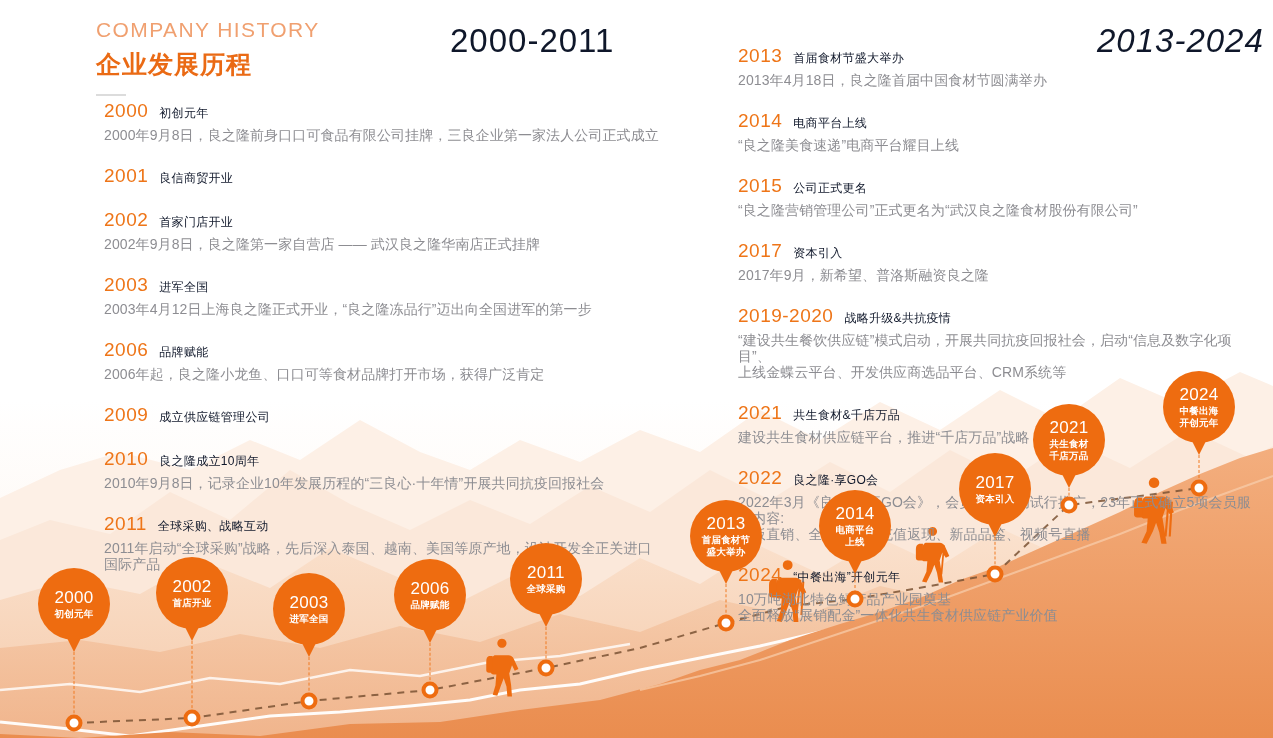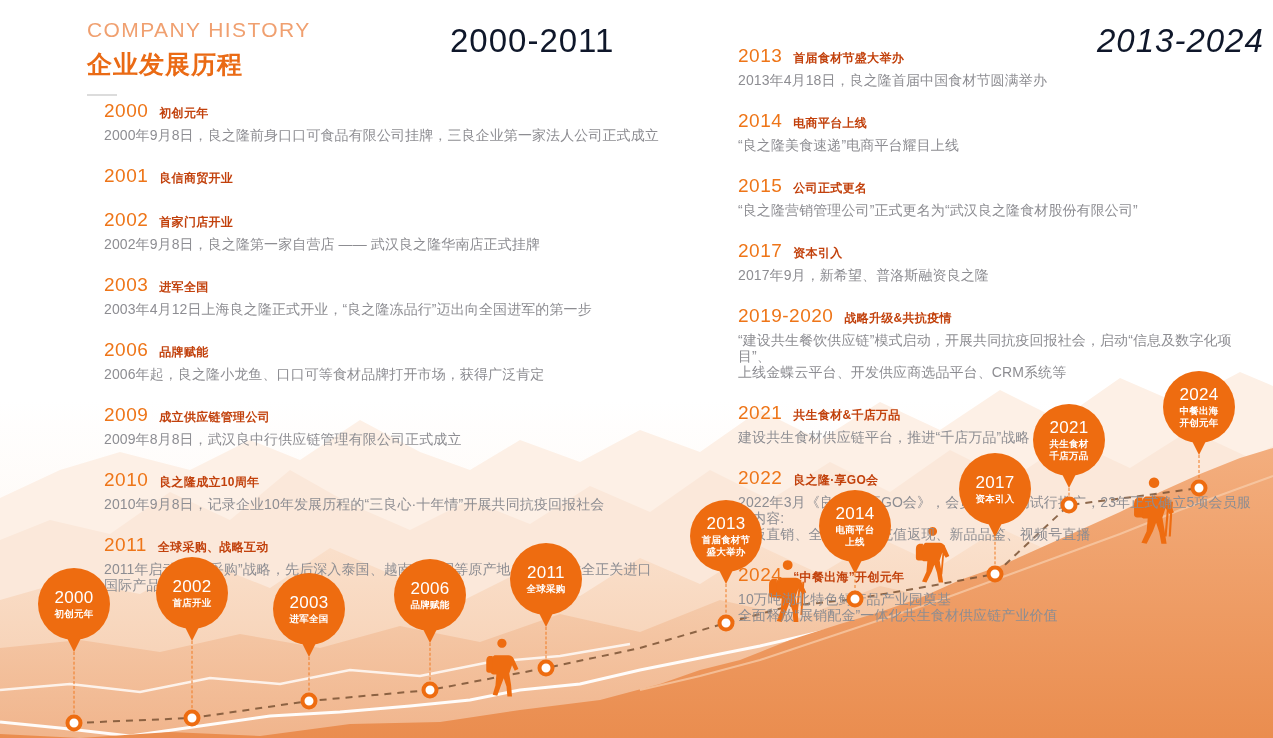--- a/index.html
+++ b/index.html
@@ -11,21 +11,21 @@
     overflow:hidden;
   }
 
   
   #scene{
     position:absolute; left:0; top:0; width:1273px; height:738px;
     z-index:0; pointer-events:none;
   }
 
   
-  .header{ position:absolute; left:87px; top:18px; z-index:5; }
+  .header{ position:absolute; left:96px; top:18px; z-index:5; }
   .hdr-en{
     font-size:21px; letter-spacing:1.4px; color:#f0a070; font-weight:400;
     white-space:nowrap;
   }
   .hdr-cn{
     font-size:25px; font-weight:bold; color:#ea6a14; margin-top:6px;
     letter-spacing:1px; white-space:nowrap;
   }
   .hdr-rule{
     width:30px; height:2px; background:#dcdcdc; margin-top:13px;
@@ -42,21 +42,21 @@
   .col{ position:absolute; z-index:5; }
   #col-left { left:104px; top:100px;  width:560px; }
   #col-right{ left:738px; top:45px;   width:520px; }
 
   .entry{ margin-bottom:22px; }
   .entry .head{ display:flex; align-items:baseline; white-space:nowrap; }
   .entry .yr{
     font-size:19px; color:#ee7518; letter-spacing:0.5px; font-weight:400;
   }
   .entry .ttl{
-    font-size:12px; font-weight:bold; color:#c2410c; margin-left:11px;
+    font-size:12px; font-weight:normal; color:#0f172a; margin-left:11px;
     letter-spacing:0.3px;
   }
   .entry .desc{
     font-size:14px; color:#8d8d92; line-height:16px; margin-top:5px;
     letter-spacing:0.1px; white-space:pre-line;
   }
 
   
   .pin{
     position:absolute; z-index:6; width:72px;
@@ -233,21 +233,20 @@
         <span class="yr">2006</span>
         <span class="ttl">品牌赋能</span>
       </div>
       <div class="desc">2006年起，良之隆小龙鱼、口口可等食材品牌打开市场，获得广泛肯定</div>
     </div>
     <div class="entry">
       <div class="head">
         <span class="yr">2009</span>
         <span class="ttl">成立供应链管理公司</span>
       </div>
-      <div class="desc">2009年8月8日，武汉良中行供应链管理有限公司正式成立</div>
     </div>
     <div class="entry">
       <div class="head">
         <span class="yr">2010</span>
         <span class="ttl">良之隆成立10周年</span>
       </div>
       <div class="desc">2010年9月8日，记录企业10年发展历程的“三良心·十年情”开展共同抗疫回报社会</div>
     </div>
     <div class="entry">
       <div class="head">

